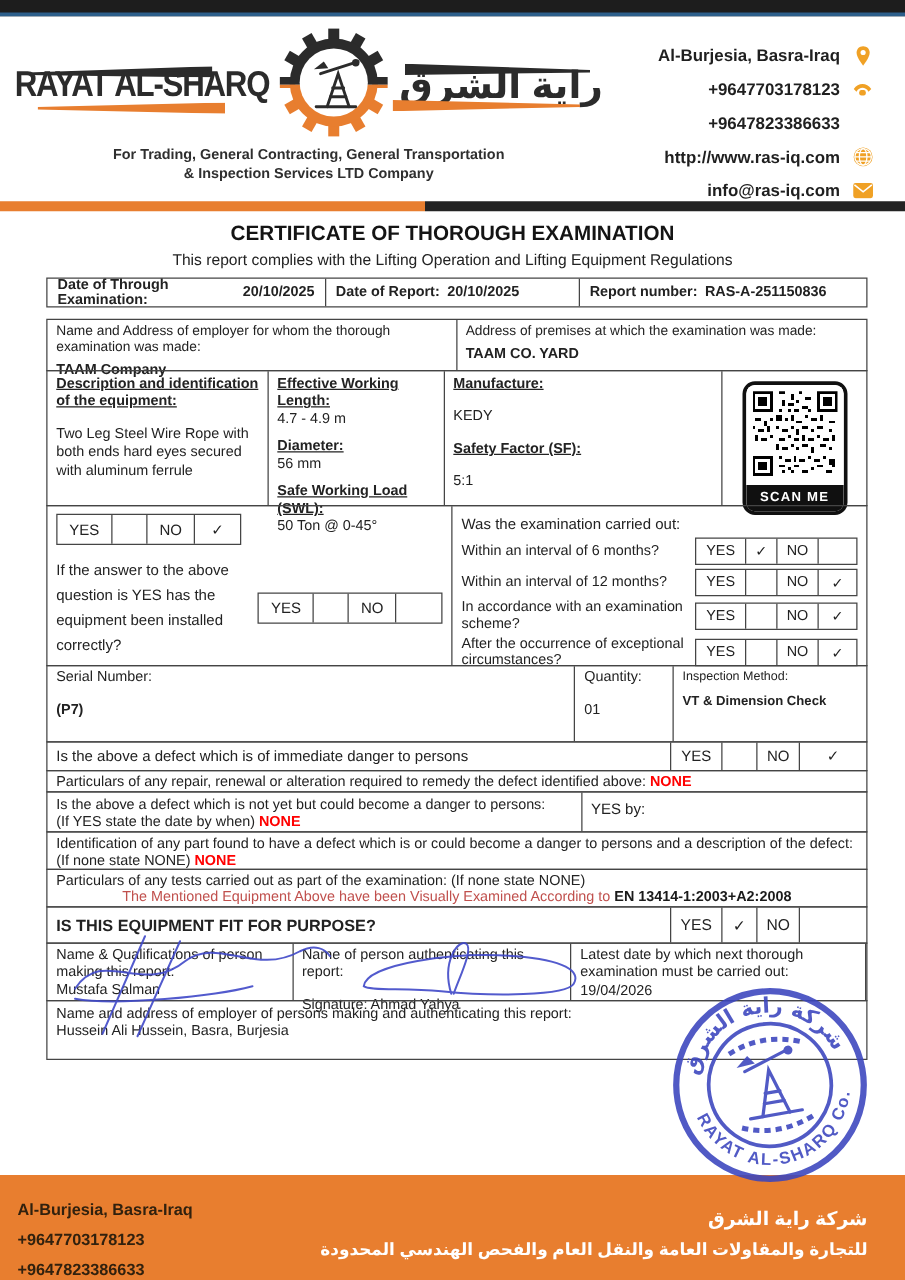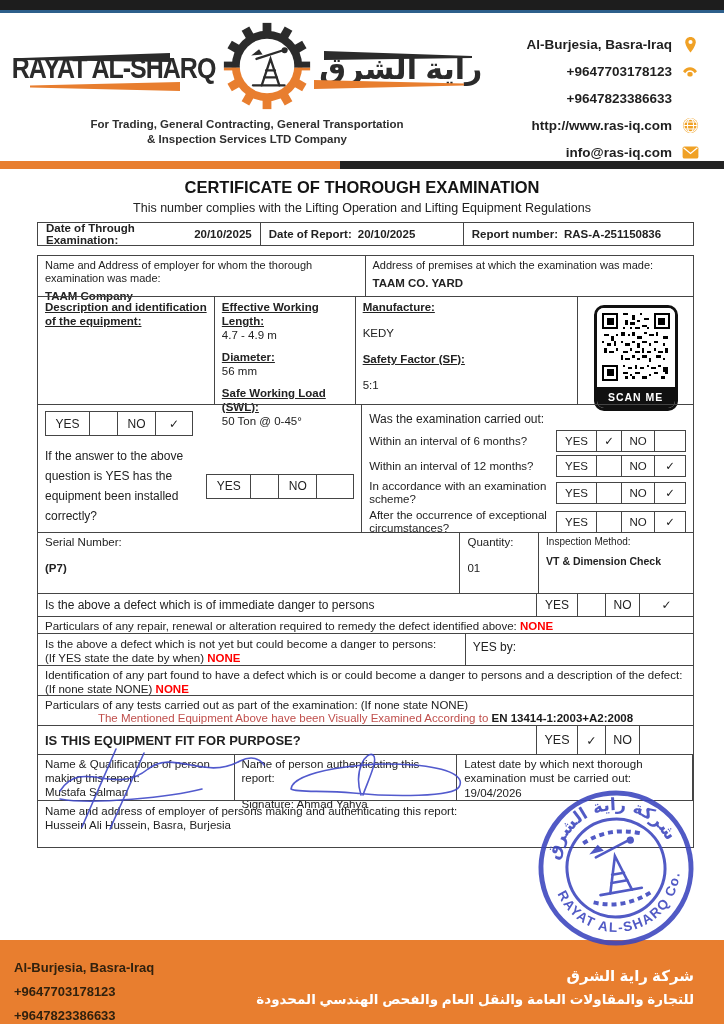--- a/index.html
+++ b/index.html
@@ -256,21 +256,21 @@
     </div>
   </div>
 
   <div class="divider">
     <div class="div-orange"></div>
     <div class="div-black"></div>
   </div>
 
   <div class="title-block">
     <div class="title-main">CERTIFICATE OF THOROUGH EXAMINATION</div>
-    <div class="title-sub">This number complies with the Lifting Operation and Lifting Equipment Regulations</div>
+    <div class="title-sub">This report complies with the Lifting Operation and Lifting Equipment Regulations</div>
   </div>
 
   <div class="sheet">
 
     <div class="meta-table">
       <div class="meta-cell mc1">
         <span>Date of Through Examination:</span>
         <span>20/10/2025</span>
       </div>
       <div class="meta-cell mc2">
@@ -292,20 +292,21 @@
         </div>
         <div class="cell">
           <div>Address of premises at which the examination was made:</div>
           <div class="b val">TAAM CO. YARD</div>
         </div>
       </div>
 
       <div class="row row-eq">
         <div class="cell eq1">
           <div class="bu">Description and identification of the equipment:</div>
+          <div class="eq-desc">Two Leg Steel Wire Rope with both ends hard eyes secured with aluminum ferrule</div>
         </div>
         <div class="cell eq2">
           <div class="eq-grp">
             <div class="bu">Effective Working Length:</div>
             <div>4.7 - 4.9  m</div>
           </div>
           <div class="eq-grp">
             <div class="bu">Diameter:</div>
             <div>56 mm</div>
           </div>

